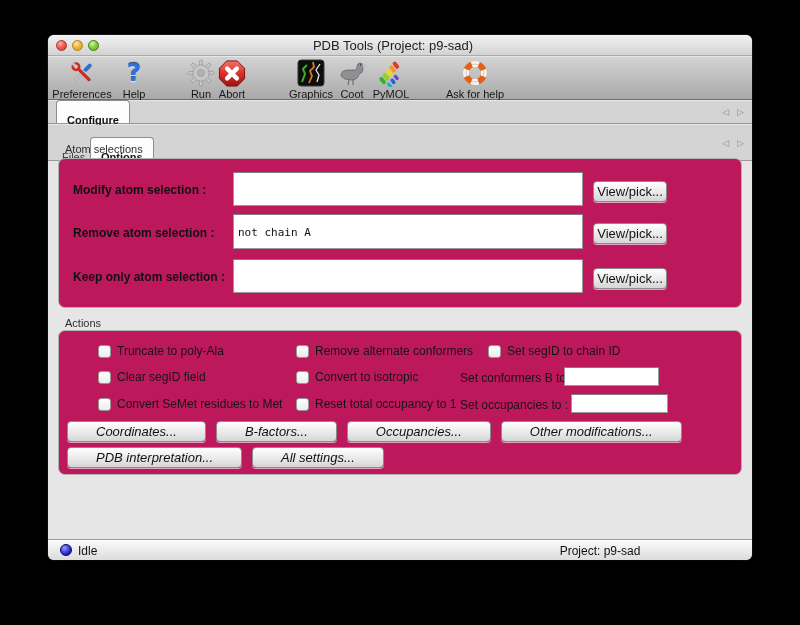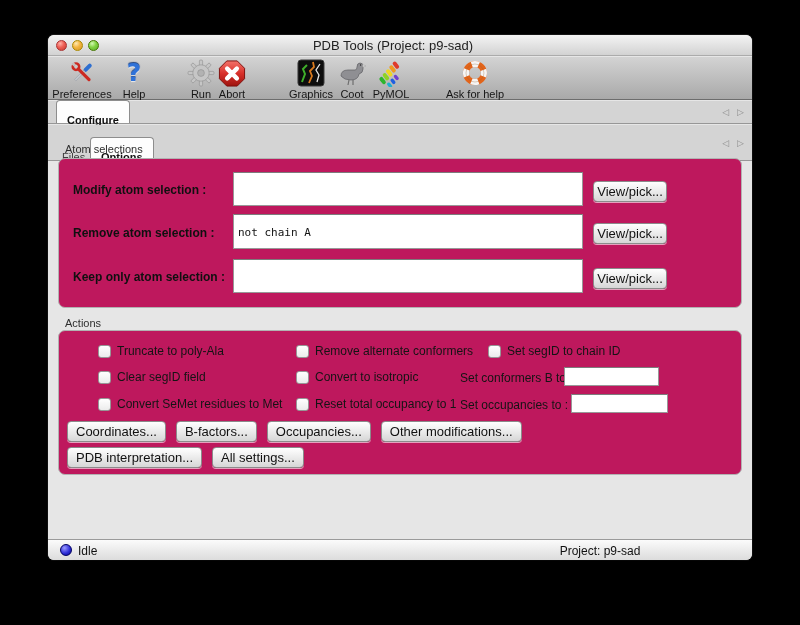--- a/index.html
+++ b/index.html
@@ -68,21 +68,21 @@
   .viewpick { position:absolute; left:534px; width:74px; height:21px; }
 
   .cbrow { position:absolute; display:flex; align-items:center;margin-left:28px; }
   .cb { width:13px; height:13px; background:linear-gradient(#ffffff,#ececec);
         border:1px solid #979797; border-radius:3px; flex:0 0 13px; }
   .cblabel { font-size:12px; color:#141414; margin-left:6px; white-space:nowrap; }
   .setlabel { position:absolute; font-size:12px; color:#141414; white-space:nowrap; }
   .setinput { position:absolute; height:19px; border:1px solid #989898; border-top-color:#7c7c7c;
               background:#fff; font-size:12px; padding:0 3px; outline:none; }
   .btnrow { position:absolute; left:8px; display:flex; gap:10px; }
-  .btnrow .btn { height:21px; padding:0 8px; }
+  .btnrow .btn { height:21px; padding:0 28px;font-style:italic; }
 
   
   .statusbar { position:absolute; left:0; bottom:0; width:100%; height:21px;
                background:linear-gradient(#fbfbfb,#dcdcdc);
                border-top:1px solid #9a9a9a;text-align:right; }
   .statusdot { position:absolute; left:12px; top:4px; width:12px; height:12px; border-radius:50%;
                background:radial-gradient(circle at 35% 30%, #9a9aff, #3030d8 55%, #000090);
                border:1px solid #000060; }
   .statustext { position:absolute; left:30px; top:4px; font-size:12px; color:#111; }
   .projecttext { position:absolute; left:552px; top:4px; transform:translateX(-50%);

